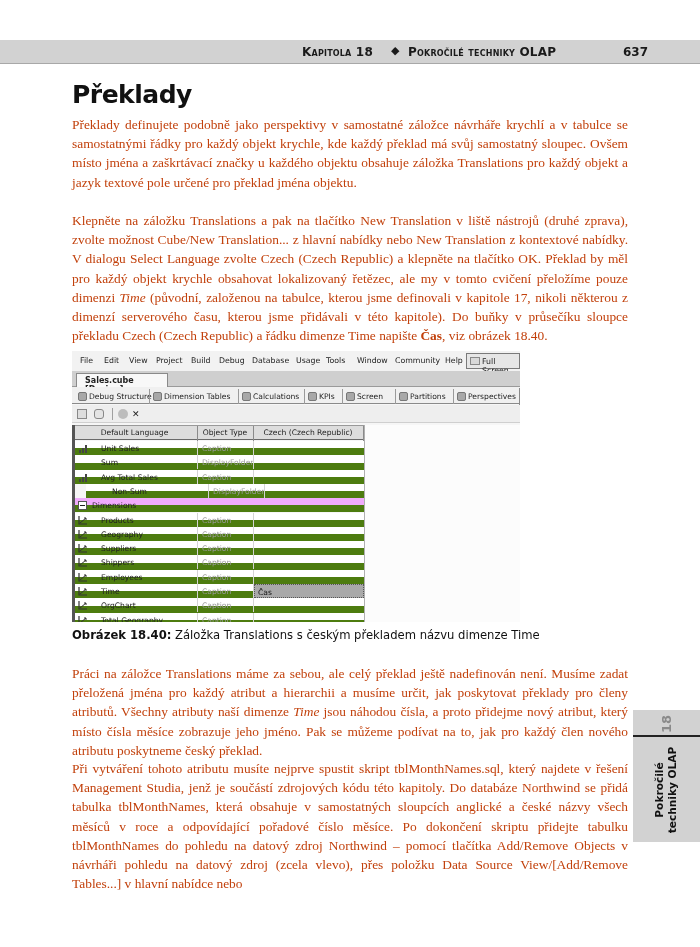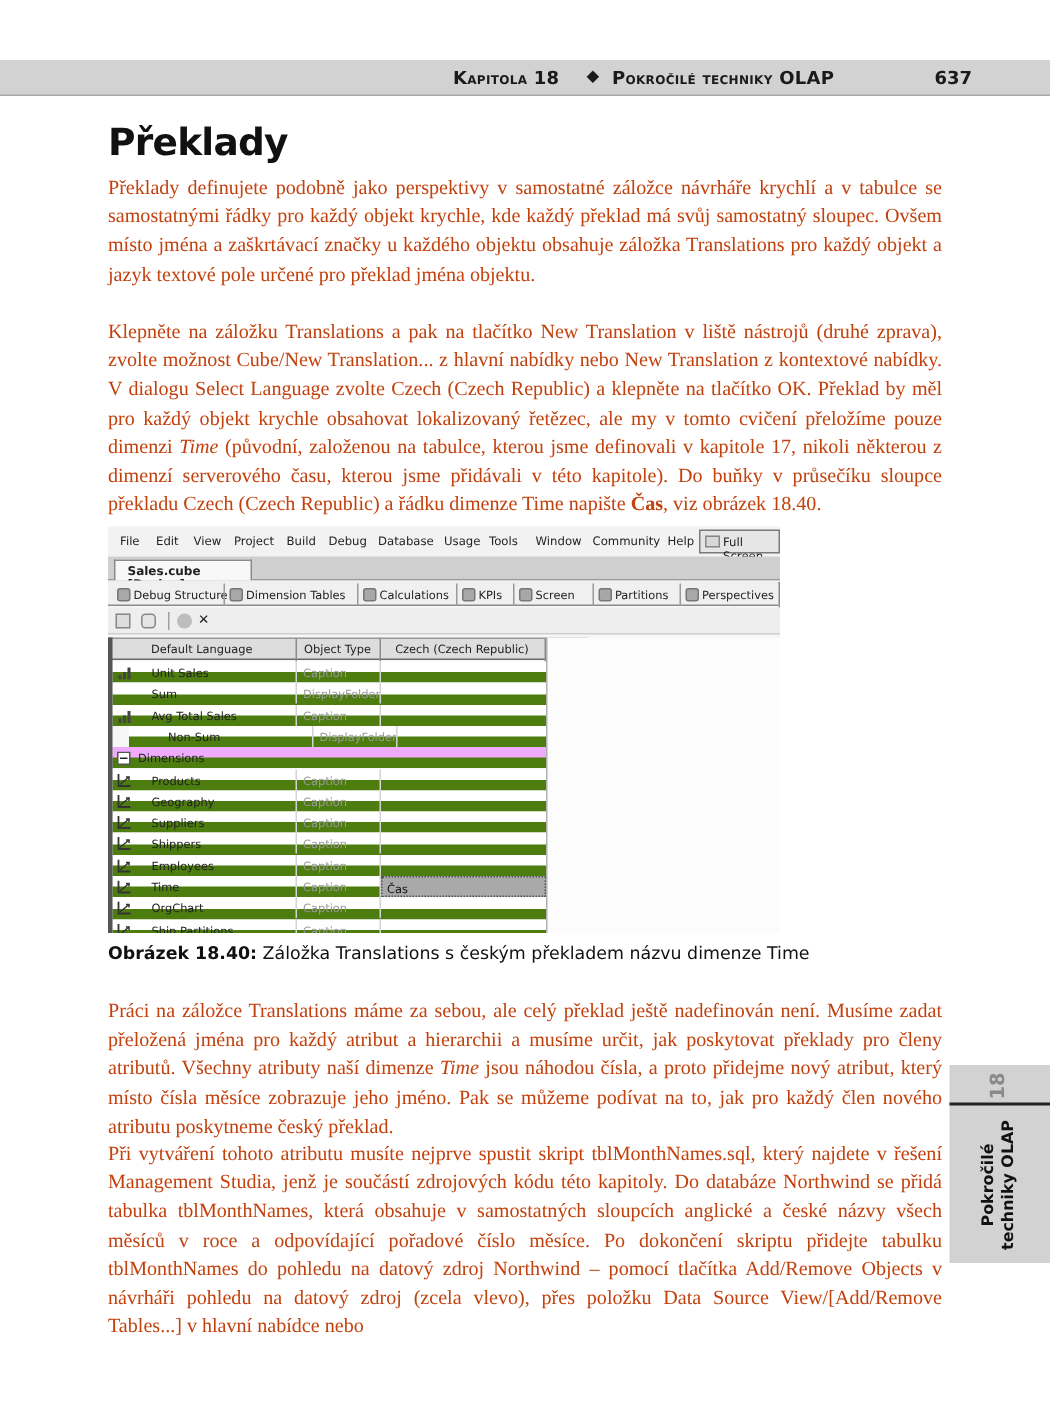--- a/index.html
+++ b/index.html
@@ -300,21 +300,21 @@
         <span class="c-type">Caption</span>
         <span class="c-div2"></span>
         <span class="c-trans"></span>
       </div>
       <div class="grow" style="top: 261.6px;">
         <span class="c-icon"><svg width="10" height="9" viewBox="0 0 10 9">
             <path d="M1 0 V8 H9" stroke="#333" fill="none" stroke-width="1.2"></path>
             <path d="M2 7 L8 2" stroke="#333" stroke-width="1"></path>
             <path d="M6 2 H8 V4" stroke="#333" fill="none" stroke-width="1"></path>
           </svg></span>
-        <span class="c-name">Ship Partitions</span>
+        <span class="c-name">Total Geography</span>
         <span class="c-div1"></span>
         <span class="c-type">Caption</span>
         <span class="c-div2"></span>
         <span class="c-trans"></span>
       </div>
     </div>
   <div class="grid-left-bar"></div>
   <div class="grid-empty"></div>
 </div>
 

